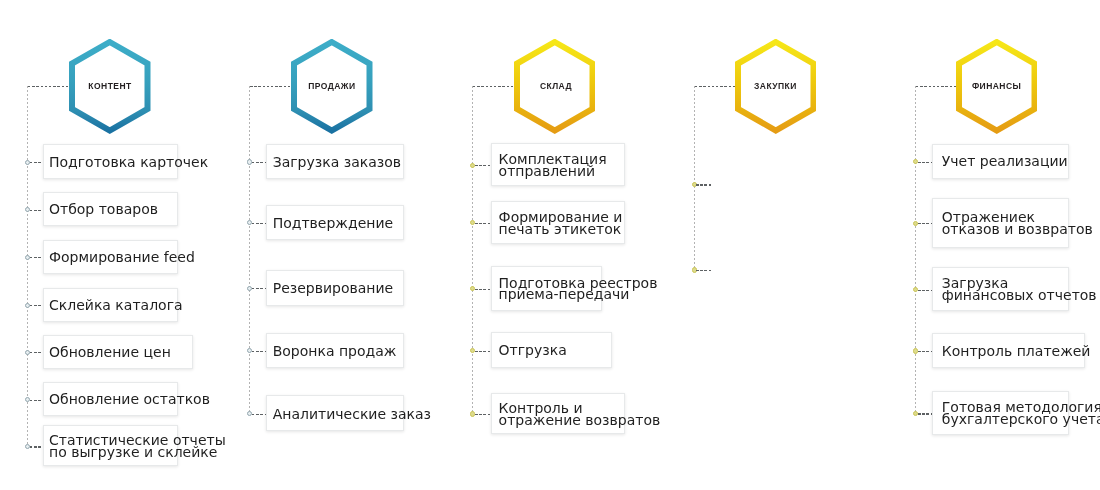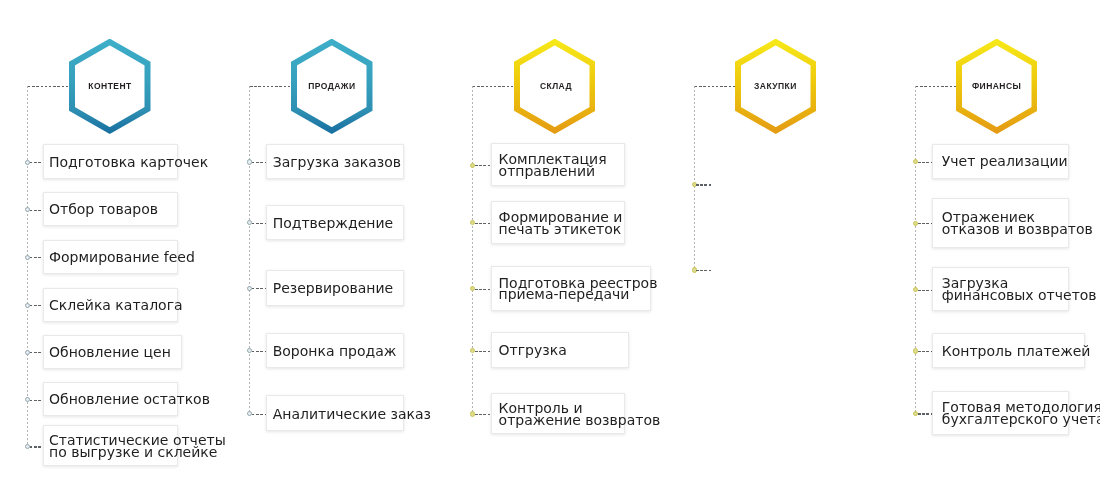--- a/index.html
+++ b/index.html
@@ -90,21 +90,21 @@
   <div class="card" style="left:43.3px;top:231.6px;width:134.7px;height:34.5px">
     <div class="card-text" style="padding-left:4.7px">Формирование feed</div>
   </div>
   <div class="node" style="left:25px;top:294.5px"></div>
   <div class="lead" style="left:29.5px;top:297.1px;width:13.8px"></div>
   <div class="card" style="left:43.3px;top:279.6px;width:134.7px;height:34px">
     <div class="card-text" style="padding-left:4.7px">Склейка каталога</div>
   </div>
   <div class="node" style="left:25px;top:341.6px"></div>
   <div class="lead" style="left:29.5px;top:344.2px;width:13.8px"></div>
-  <div class="card" style="left:43.3px;top:326.6px;width:139px;height:34.1px">
+  <div class="card" style="left:43.3px;top:326.6px;width:150px;height:34.1px">
     <div class="card-text" style="padding-left:4.7px">Обновление цен</div>
   </div>
   <div class="node" style="left:25px;top:389px"></div>
   <div class="lead" style="left:29.5px;top:391.6px;width:13.8px"></div>
   <div class="card" style="left:43.3px;top:374.2px;width:134.7px;height:33.8px">
     <div class="card-text" style="padding-left:4.7px">Обновление остатков</div>
   </div>
   <div class="node" style="left:25px;top:435.8px"></div>
   <div class="lead" style="left:29.5px;top:438.4px;width:13.8px"></div>
   <div class="card" style="left:43.3px;top:416.5px;width:134.7px;height:41.7px">
@@ -181,27 +181,27 @@
 отправлений</div>
   </div>
   <div class="node yellow" style="left:470px;top:212.3px"></div>
   <div class="lead" style="left:474.5px;top:214.9px;width:16.2px"></div>
   <div class="card" style="left:490.7px;top:193.1px;width:134.4px;height:42.6px">
     <div class="card-text" style="padding-left:6.9px">Формирование и
 печать этикеток</div>
   </div>
   <div class="node yellow" style="left:470px;top:278px"></div>
   <div class="lead" style="left:474.5px;top:280.6px;width:16.2px"></div>
-  <div class="card" style="left:490.7px;top:257.5px;width:160px;height:45.3px">
+  <div class="card" style="left:490.7px;top:257.5px;width:111px;height:45.3px">
     <div class="card-text" style="padding-left:6.9px">Подготовка реестров
 приема-передачи</div>
   </div>
   <div class="node yellow" style="left:470px;top:340px"></div>
   <div class="lead" style="left:474.5px;top:342.6px;width:16.2px"></div>
-  <div class="card" style="left:490.7px;top:323.9px;width:138px;height:36.4px">
+  <div class="card" style="left:490.7px;top:323.9px;width:121px;height:36.4px">
     <div class="card-text" style="padding-left:6.9px">Отгрузка</div>
   </div>
   <div class="node yellow" style="left:470px;top:403.4px"></div>
   <div class="lead" style="left:474.5px;top:406px;width:16.2px"></div>
   <div class="card" style="left:490.7px;top:384.6px;width:134.4px;height:41.9px">
     <div class="card-text" style="padding-left:6.9px">Контроль и
 отражение возвратов</div>
   </div>
 </div>
 

